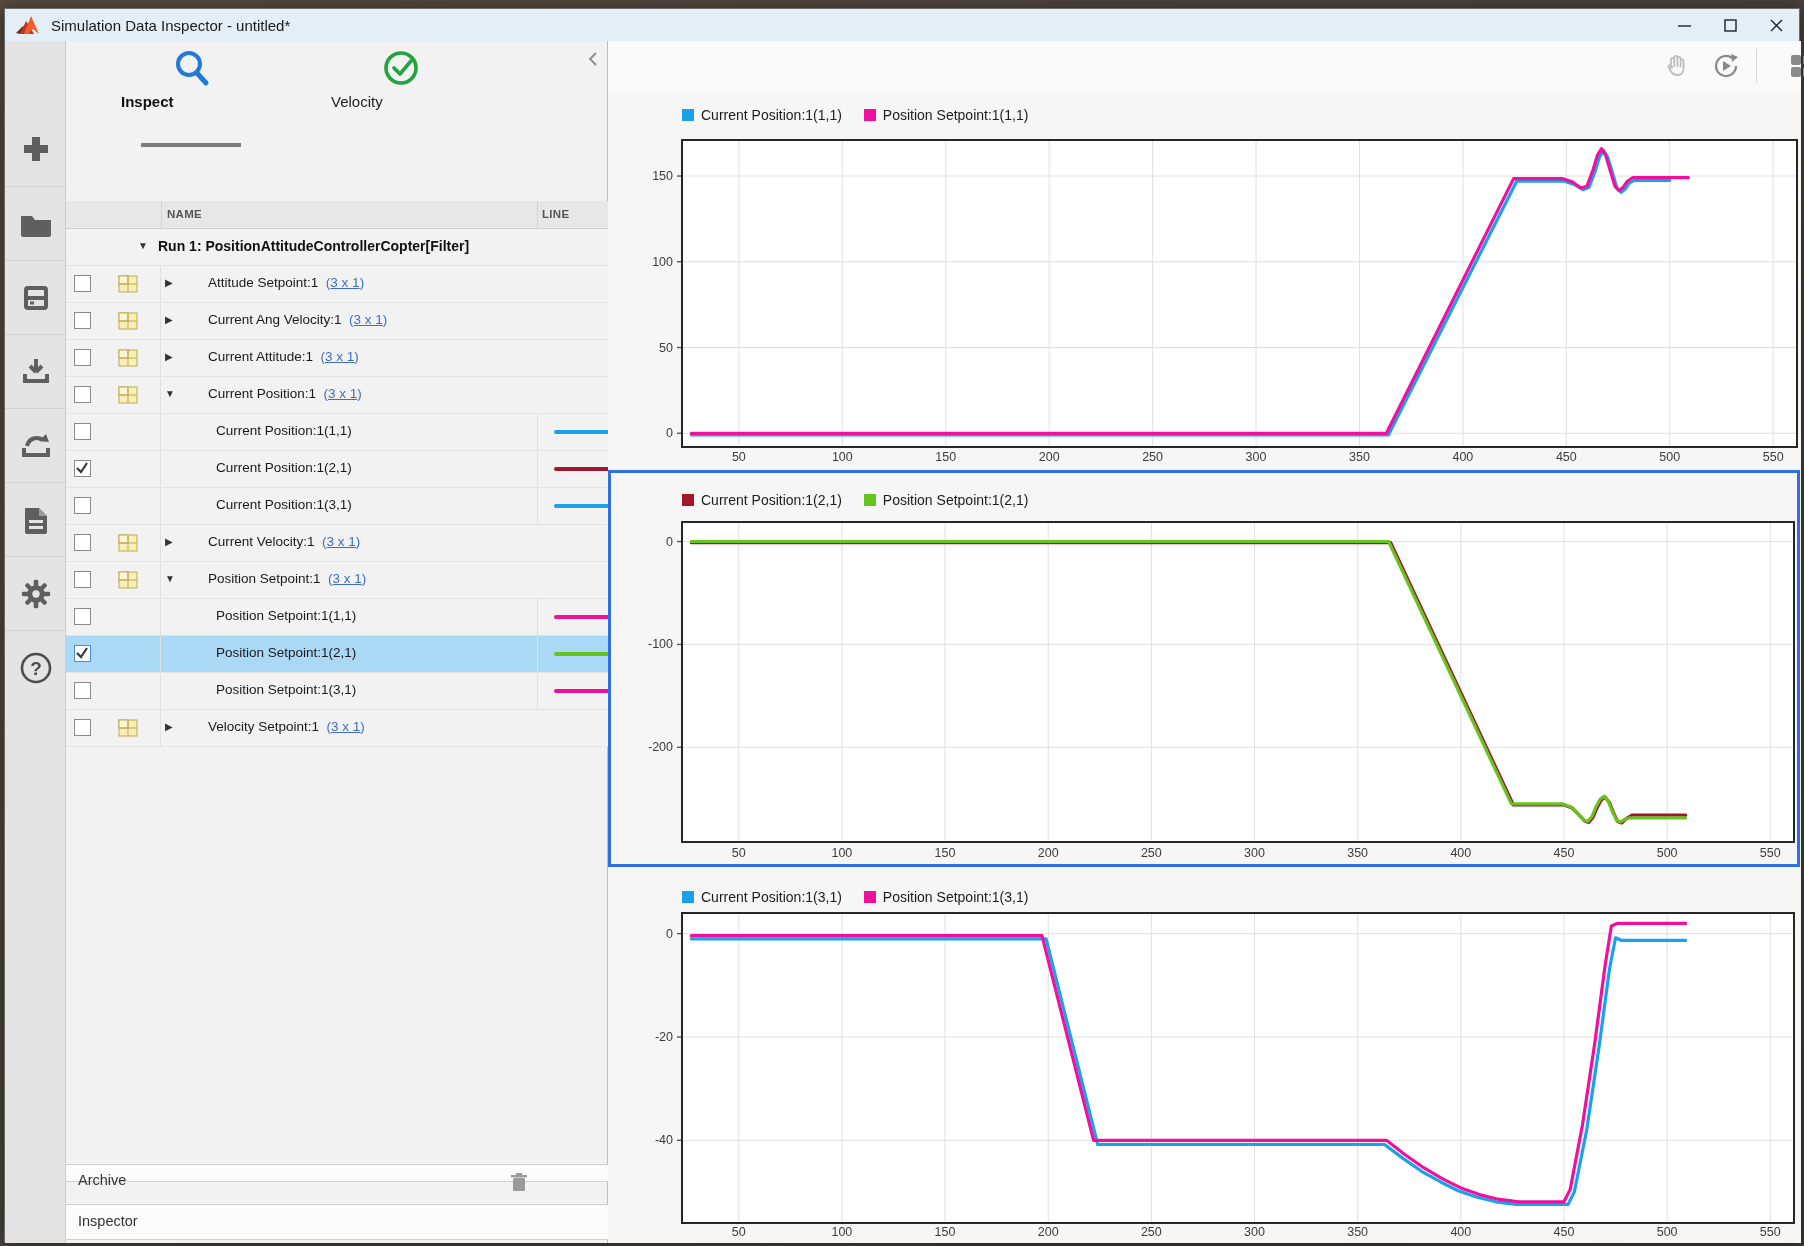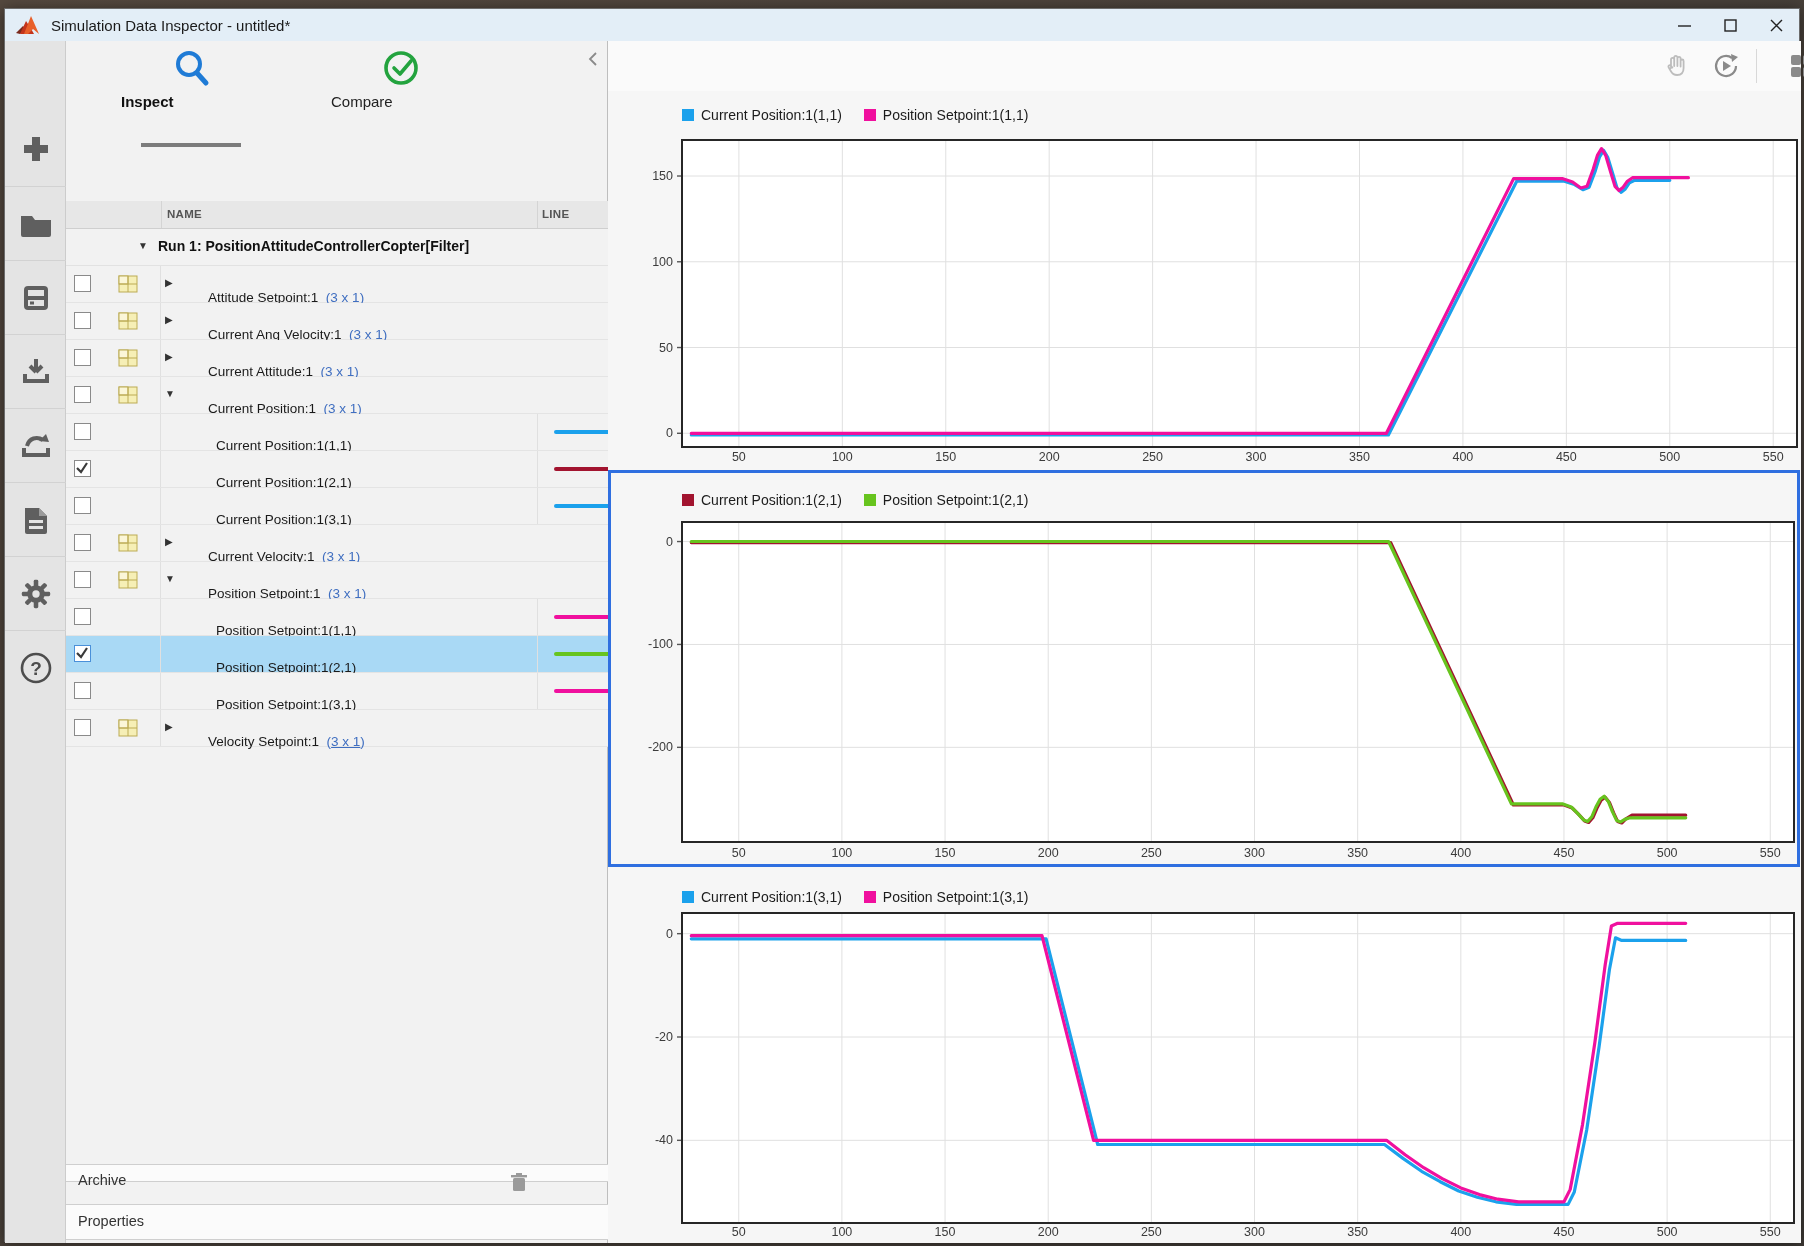--- a/index.html
+++ b/index.html
@@ -31,21 +31,21 @@
   .runrow{position:absolute;left:0;top:188px;width:542px;height:37px;border-bottom:1px solid #e2e2e2;box-sizing:border-box;background:#f2f2f2;}
   .runrow .rlabel{position:absolute;left:92px;top:9px;font-size:14px;font-weight:bold;color:#111;}
   .tree{position:absolute;left:0;top:225px;width:542px;}
   .tree-row{position:absolute;left:0;width:542px;height:37px;border-bottom:1px solid #e4e4e4;box-sizing:border-box;background:#f2f2f2;}
   .tree-row.sel{background:#a9d9f5;}
   .cbcol{position:absolute;left:0;top:0;width:95px;height:100%;border-right:1px solid #e0e0e0;box-sizing:border-box;}
   .cbox{position:absolute;left:8px;top:9px;width:17px;height:17px;background:#fff;border:1.5px solid #8a8a8a;box-sizing:border-box;}
   .tree-row.sel .cbox{border-color:#4a90d9;}
   .expander{position:absolute;left:38px;top:11px;font-size:10px;color:#333;}
   .gridicon{position:absolute;left:52px;top:9px;}
-  .t-label{position:absolute;top:24px;font-size:13.5px;color:#1a1a1a;white-space:nowrap;}
+  .t-label{position:absolute;top:9px;font-size:13.5px;color:#1a1a1a;white-space:nowrap;}
   .t-dims{color:#3f6ec0;}
   .t-dims a{color:#3f6ec0;text-decoration:underline;}
   .swatch{position:absolute;left:488px;top:16px;width:68px;height:4px;border-radius:2px;}
   .rowline{position:absolute;left:471px;top:0;width:1px;height:100%;background:#e0e0e0;}
   .barrow{position:absolute;left:0;width:542px;height:18px;background:#fbfbfb;border-top:1px solid #cfcfcf;border-bottom:1px solid #cfcfcf;box-sizing:border-box;}
   .barrow .blabel{position:absolute;left:12px;top:7px;font-size:14.5px;color:#333;}
   
   .charts{position:absolute;left:603px;top:32px;width:1193px;height:1202px;background:#f6f6f6;}
   .ctoolbar{position:absolute;left:0;top:0;width:1193px;height:50px;background:#fafafa;}
   .tool{position:absolute;top:10px;width:32px;height:30px;display:flex;align-items:center;justify-content:center;}
@@ -160,21 +160,21 @@
         <line x1="24" y1="24" x2="33" y2="34" stroke="#1f7bd6" stroke-width="5" stroke-linecap="round"></line>
       </svg>
       <span class="tlabel">Inspect</span>
     </div>
     <div class="tab-underline" style="left:75px;width:100px"></div>
     <div class="tab" style="left:265px">
       <svg class="abs" style="left:51px;top:0" width="40" height="40">
         <circle cx="19" cy="19" r="15" fill="none" stroke="#23a33e" stroke-width="3.6"></circle>
         <path d="M12 19 l6 6 L29 12" fill="none" stroke="#23a33e" stroke-width="3.6" stroke-linecap="round" stroke-linejoin="round"></path>
       </svg>
-      <span class="tlabel">Compare</span>
+      <span class="tlabel">Velocity</span>
     </div>
     <div class="collapse-chev">
       <svg width="12" height="16">
             <path d="M9 2 L3 8 L9 14" fill="none" stroke="#8a8a8a" stroke-width="1.8"></path>
           </svg>
     </div>
 
 
     <div class="treeheader">
       <span class="th-label" style="left:101px">NAME</span>
@@ -345,21 +345,21 @@
         <rect x="4" y="6" width="12" height="13" rx="1.5" fill="#9a9a9a"></rect>
         <rect x="2" y="3" width="16" height="2.4" fill="#9a9a9a"></rect>
             <rect x="7" y="1" width="6" height="2.4" fill="#9a9a9a"></rect>
       </svg>
       <span class="abs gearglyph" style="left:543px;top:5px">⚙</span>
       <svg class="abs" style="left:580px;top:10px" width="16" height="12">
         <path d="M2 9 L8 3 L14 9" fill="none" stroke="#777" stroke-width="2"></path>
       </svg>
     </div>
     <div class="barrow" style="top:1163px;height:36px">
-      <span class="blabel" style="top:8px">Properties</span>
+      <span class="blabel" style="top:8px">Inspector</span>
       <svg class="abs" style="left:580px;top:12px" width="16" height="12">
         <path d="M2 9 L8 3 L14 9" fill="none" stroke="#777" stroke-width="2"></path>
       </svg>
     </div>
   </div>
 
   <div class="charts">
 
     <div class="ctoolbar">
       <div class="tool" style="left:1052px">

